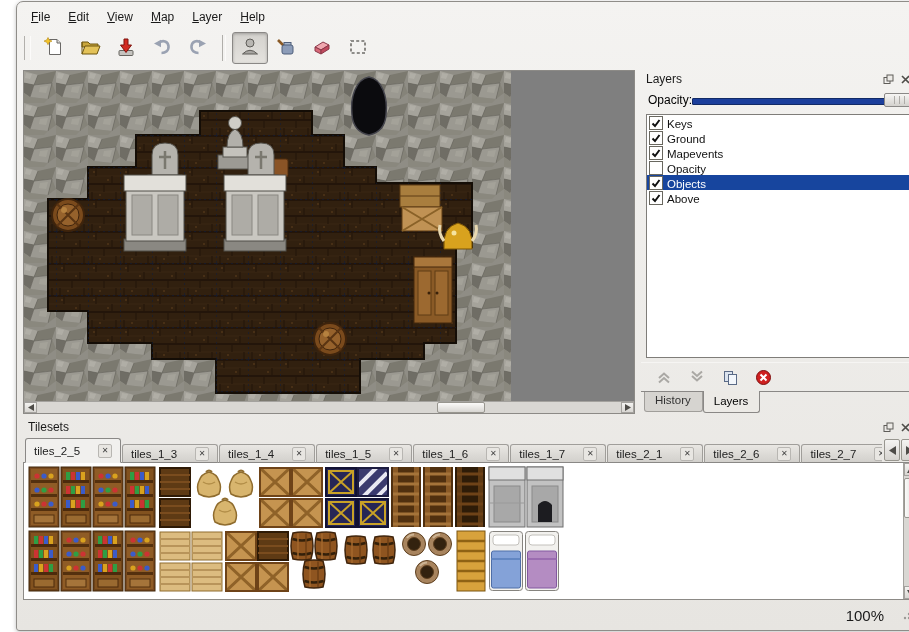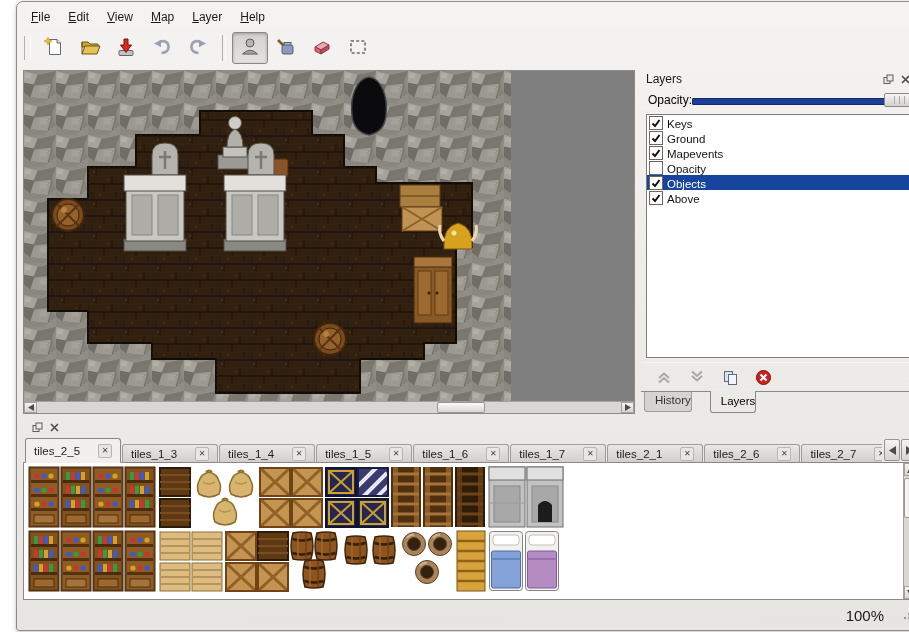--- a/index.html
+++ b/index.html
@@ -37,21 +37,21 @@
   .handle{position:absolute;right:0;top:1px;width:27px;height:14px;background:linear-gradient(#f7f6f4,#d3d1cd);border:1px solid #8a8886;border-radius:2px;box-sizing:border-box;background-image:repeating-linear-gradient(90deg,transparent 0 4px,#aeaca8 4px 5px),linear-gradient(#f7f6f4,#d3d1cd);background-clip:content-box,border-box;padding:2px 5px;}
   .layer-list{flex:1;margin:2px 5px 4px 5px;background:#fff;border:1px solid #7f7d79;overflow:hidden;font-size:11.5px;}
   .layer-row{height:15px;display:flex;align-items:flex-end;gap:4px;padding-left:2px;color:#111;}
   .layer-row.selected{background:#17459e;color:#fff;}
   .cb{width:12px;height:12px;background:#fff;border:1px solid #69675f;display:flex;align-items:center;justify-content:center;flex:0 0 auto;box-sizing:content-box;}
   .cb .check{display:none;}
   .cb.checked .check{display:block;}
   .layer-buttons{height:28px;display:flex;align-items:center;gap:15px;padding-left:14px;border-top:1px solid #f6f5f3;}
   .lb{display:flex;align-items:center;justify-content:center;width:18px;height:18px;}
   .dock-tabs{height:22px;display:flex;align-items:flex-start;padding-left:3px;border-top:1px solid #8a8886;font-size:11.5px;}
-  .dock-tab{padding:2px 0 3px 10px;background:#d6d4d0;border:1px solid #a09e9a;border-top:none;border-radius:0 0 3px 3px;margin-right:18px;color:#333;height:14px;}
+  .dock-tab{padding:2px 11px 3px 10px;background:#d6d4d0;border:1px solid #a09e9a;border-top:none;border-radius:0 0 3px 3px;margin-right:0;color:#333;height:14px;}
   .dock-tab.active{background:#eceae6;border-color:#8a8886;margin-top:-1px;padding-top:4px;color:#000;}
 
   
   .tilesets-dock{position:absolute;left:6px;top:416px;width:895px;height:182px;display:flex;flex-direction:column;}
   .ts-tabbar{height:26px;position:relative;border-bottom:1px solid #8a8886;}
   .ts-tabs{position:absolute;left:2px;right:36px;bottom:-1px;height:26px;display:flex;align-items:flex-end;overflow:hidden;white-space:nowrap;}
   .ts-tab{display:inline-flex;align-items:center;gap:18px;padding:0 8px;height:19px;background:linear-gradient(#e9e7e3,#d2d0cc);border:1px solid #a09e9a;border-bottom:1px solid #8a8886;border-radius:3px 3px 0 0;font-size:11.5px;color:#222;margin-right:1px;flex:0 0 auto;box-sizing:border-box;}
   .ts-tab.active{height:25px;background:#f1f0ee;border-color:#8a8886;border-bottom:1px solid #f1f0ee;}
   .tab-x{width:12px;height:12px;display:flex;align-items:center;justify-content:center;border:1px solid #b8b6b2;border-radius:2px;background:#e8e6e2;font-size:8px;line-height:1;color:#444;}
   .ts-scrollbtns{position:absolute;right:1px;bottom:1px;display:flex;gap:1px;}
@@ -358,20 +358,21 @@
         </span>
     </div>
     <div class="dock-tabs">
       <span class="dock-tab">History</span>
       <span class="dock-tab active">Layers</span>
     </div>
   </div>
 
   <div class="tilesets-dock">
     <div class="dock-title">
+      <span class="t">Tilesets</span>
       <span class="dock-btn">
           <svg width="11" height="11">
             <rect x="1" y="3.5" width="6" height="6" fill="none" stroke="#5e5c58"></rect>
             <rect x="4" y="1" width="6" height="6" fill="#eceae6" stroke="#5e5c58"></rect>
           </svg>
         </span>
       <span class="dock-btn">
           <svg width="9" height="9">
             <path d="M1 1 L8 8 M8 1 L1 8" stroke="#4e4c48" stroke-width="1.6"></path>
           </svg>

